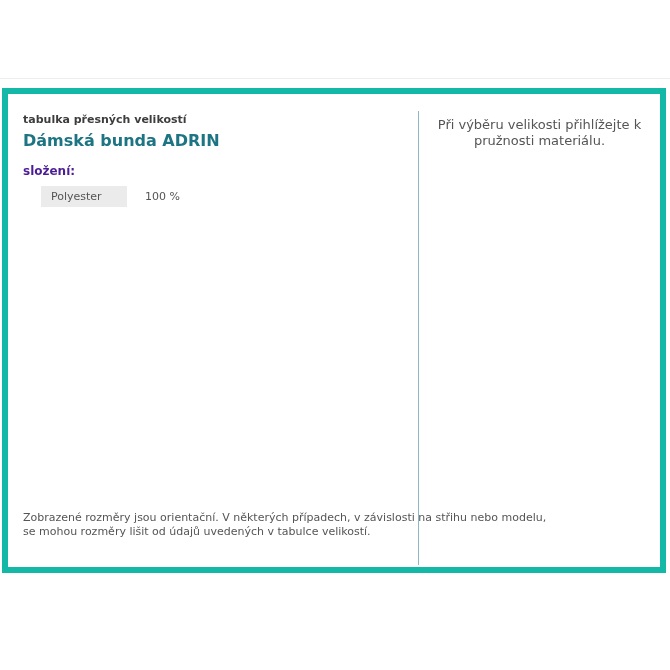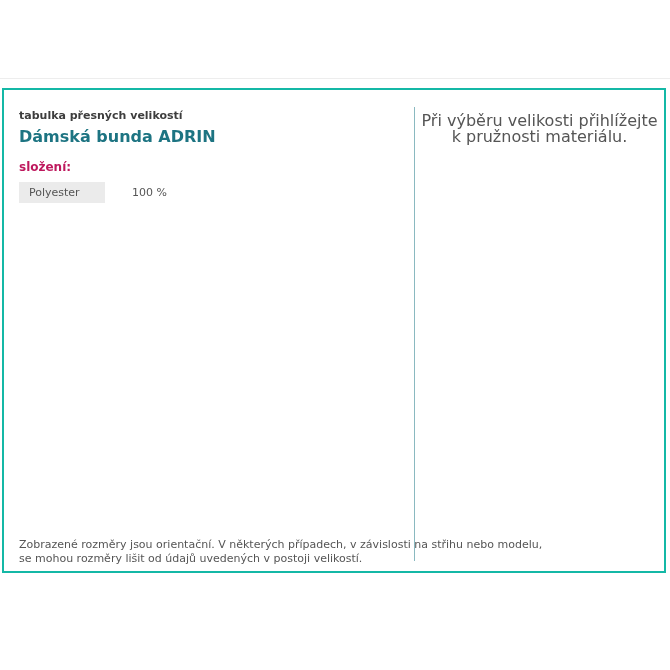--- a/index.html
+++ b/index.html
@@ -17,21 +17,21 @@
   .top-hairline {
     position: absolute;
     left: 0; top: 78; top: 78px;
     width: 670px; height: 1px;
     background: #ededed;
   }
   .panel {
     position: absolute;
     left: 2px; top: 88px;
     width: 664px; height: 485px;
-    border: 2px solid #14b8a6;
+    border: 6px solid #14b8a6;
     background: #ffffff;
   }
   .column-divider {
     position: absolute;
     left: 410px; top: 17px;
     width: 1px; height: 454px;
     background: #8ab9c0;
   }
   
   .section-label {
@@ -44,54 +44,54 @@
     position: absolute;
     left: 15px; top: 37px;
     font-size: 16px; font-weight: bold;
     color: #1d7482;
     text-align: right;
   }
   .composition-label {
     position: absolute;
     left: 15px; top: 70px;
     font-size: 12px; font-weight: bold;
-    color: #be185d;
+    color: #4c1d95;
   }
   .composition-row {
     position: absolute;
-    left: 15px; top: 92px;
+    left: 33px; top: 92px;
     display: flex;
     align-items: center;
   }
   .material-cell {
     width: 86px; height: 21px;
     line-height: 21px;
     padding-left: 10px;
     background: #ebebeb;
     font-size: 11px;
     color: #555555;
   }
   .percent-cell {
-    margin-left: 27px;
+    margin-left: 18px;
     font-size: 11px;
     color: #555555;
   }
   
   .size-note {
     position: absolute;
     left: 411px; right: 0; top: 23px;
     text-align: center;
-    font-size: 16px;
+    font-size: 13px;
     line-height: 16px;
     color: #555555;
   }
   
   .disclaimer {
     position: absolute;
-    left: 15px; top: 448px;
+    left: 15px; top: 417px;
     font-size: 11px;
     line-height: 14px;
     color: #555555;
   }
 </style>
 </head>
 <body>
 
 <div class="page">
 
@@ -111,17 +111,17 @@
     </div>
 
     <div class="column-divider"></div>
 
     <div class="size-note">
       <div>Při výběru velikosti přihlížejte k pružnosti materiálu.</div>
     </div>
 
     <div class="disclaimer">
       <div>Zobrazené rozměry jsou orientační. V některých případech, v závislosti na střihu nebo modelu,</div>
-      <div>se mohou rozměry lišit od údajů uvedených v postoji velikostí.</div>
+      <div>se mohou rozměry lišit od údajů uvedených v tabulce velikostí.</div>
     </div>
 
   </div>
 </div>
 
 </body></html>

